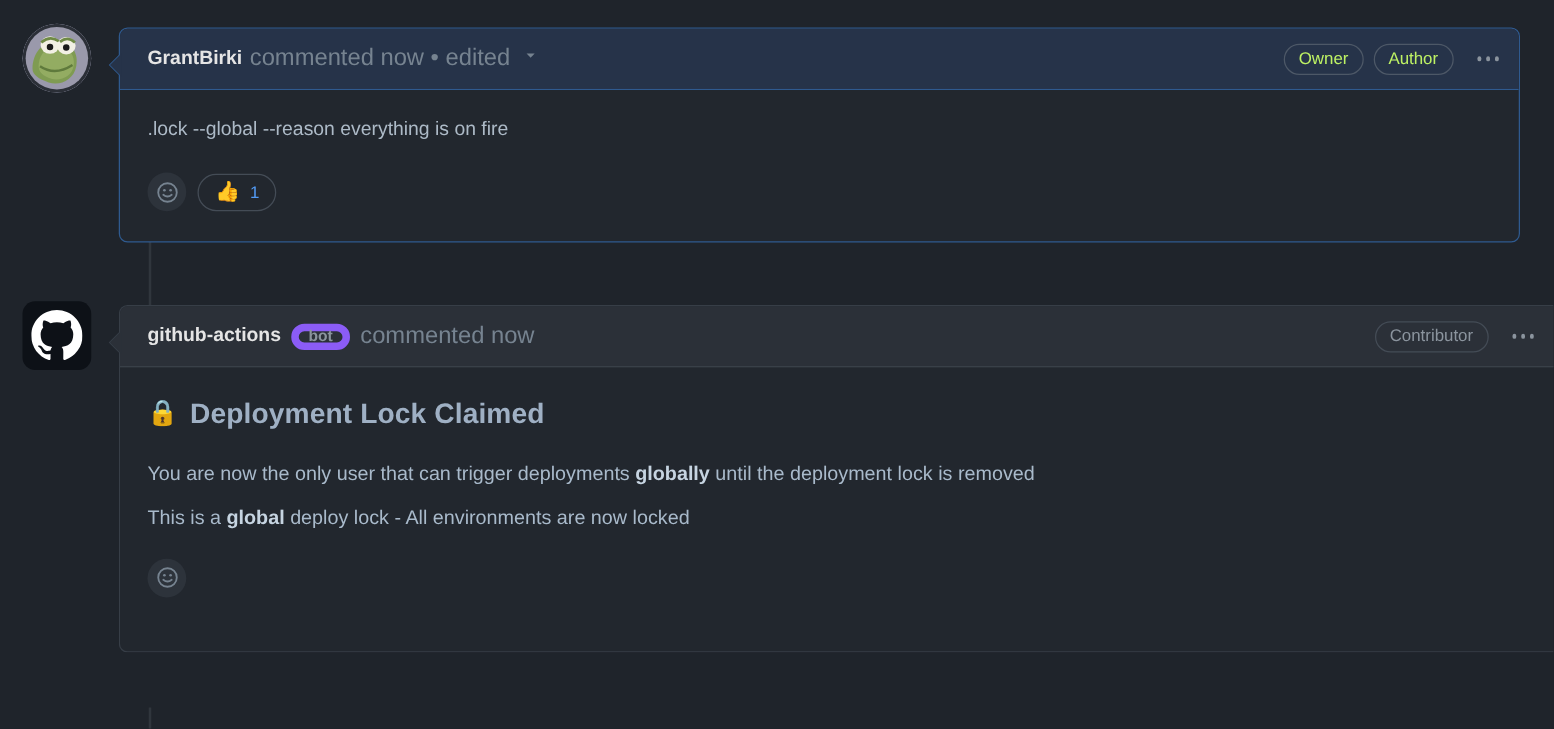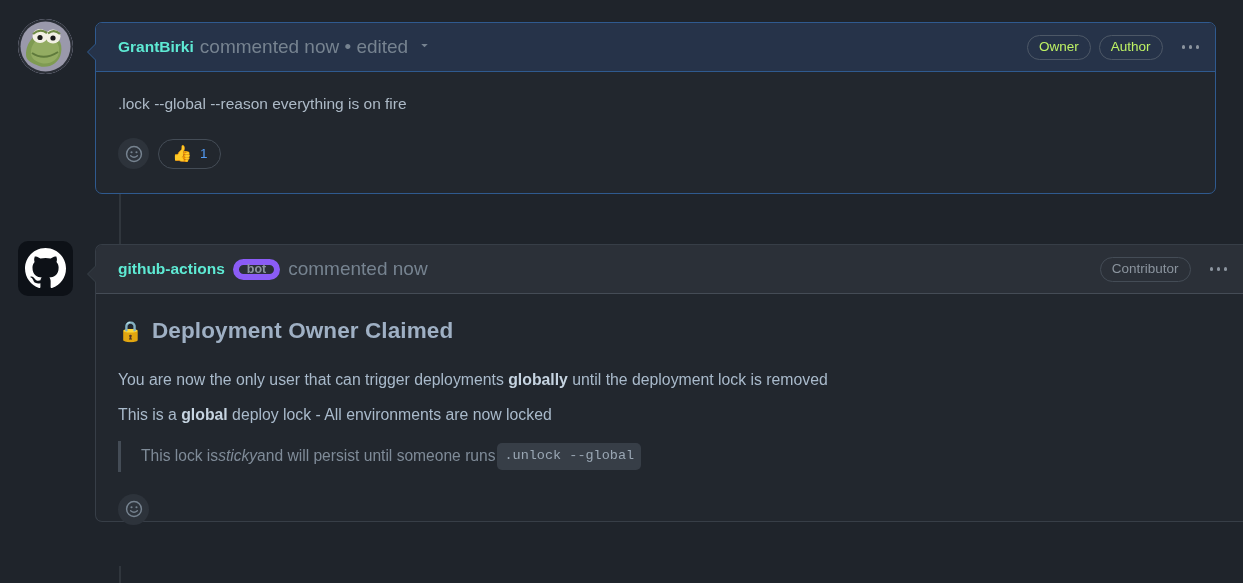--- a/index.html
+++ b/index.html
@@ -123,21 +123,21 @@
     border-bottom: 1px solid #2f5a8f;
   }
   .c-header-2 {
     background: #2b3038;
     border-bottom: 1px solid #454c56;
     border-radius: 6px 0 0 0;
   }
   .author {
     font-weight: bold;
     font-size: 15.5px;
-    color: #5eead4;
+    color: #e5e5e5;
     margin-right: 6px;
     white-space: nowrap;
   }
   .meta {
     font-size: 19px;
     color: #768390;
     white-space: nowrap;
   }
   .edited-caret {
     display: inline-block;
@@ -388,37 +388,31 @@
       <span class="kebab">
         <i></i>
         <i></i>
         <i></i>
       </span>
     </div>
 
     <div class="c-body">
       <h2 class="md-heading">
         <span class="emoji">🔒</span>
-        <span>Deployment Owner Claimed</span>
+        <span>Deployment Lock Claimed</span>
       </h2>
 
       <p class="para">
         <span>You are now the only user that can trigger deployments </span><b>globally</b><span> until the deployment lock is removed</span>
       </p>
 
       <p class="para">
         <span>This is a </span><b>global</b><span> deploy lock - All environments are now locked</span>
       </p>
 
-      <blockquote class="md-quote">
-        <span>This lock is </span>
-          <i>sticky</i>
-          <span> and will persist until someone runs </span>
-          <code class="inline">.unlock --global</code>
-      </blockquote>
     </div>
 
     <div class="reactions reactions-2">
       <button class="smiley-btn">
         <svg width="18" height="18" viewBox="0 0 16 16">
           <circle cx="8" cy="8" r="6.6" fill="none" stroke="#768390" stroke-width="1.3"></circle>
           <circle cx="5.8" cy="6.4" r="0.95" fill="#768390"></circle>
           <circle cx="10.2" cy="6.4" r="0.95" fill="#768390"></circle>
           <path d="M5 9.6 Q8 12.1 11 9.6" stroke="#768390" stroke-width="1.25" fill="none" stroke-linecap="round"></path>
         </svg>

